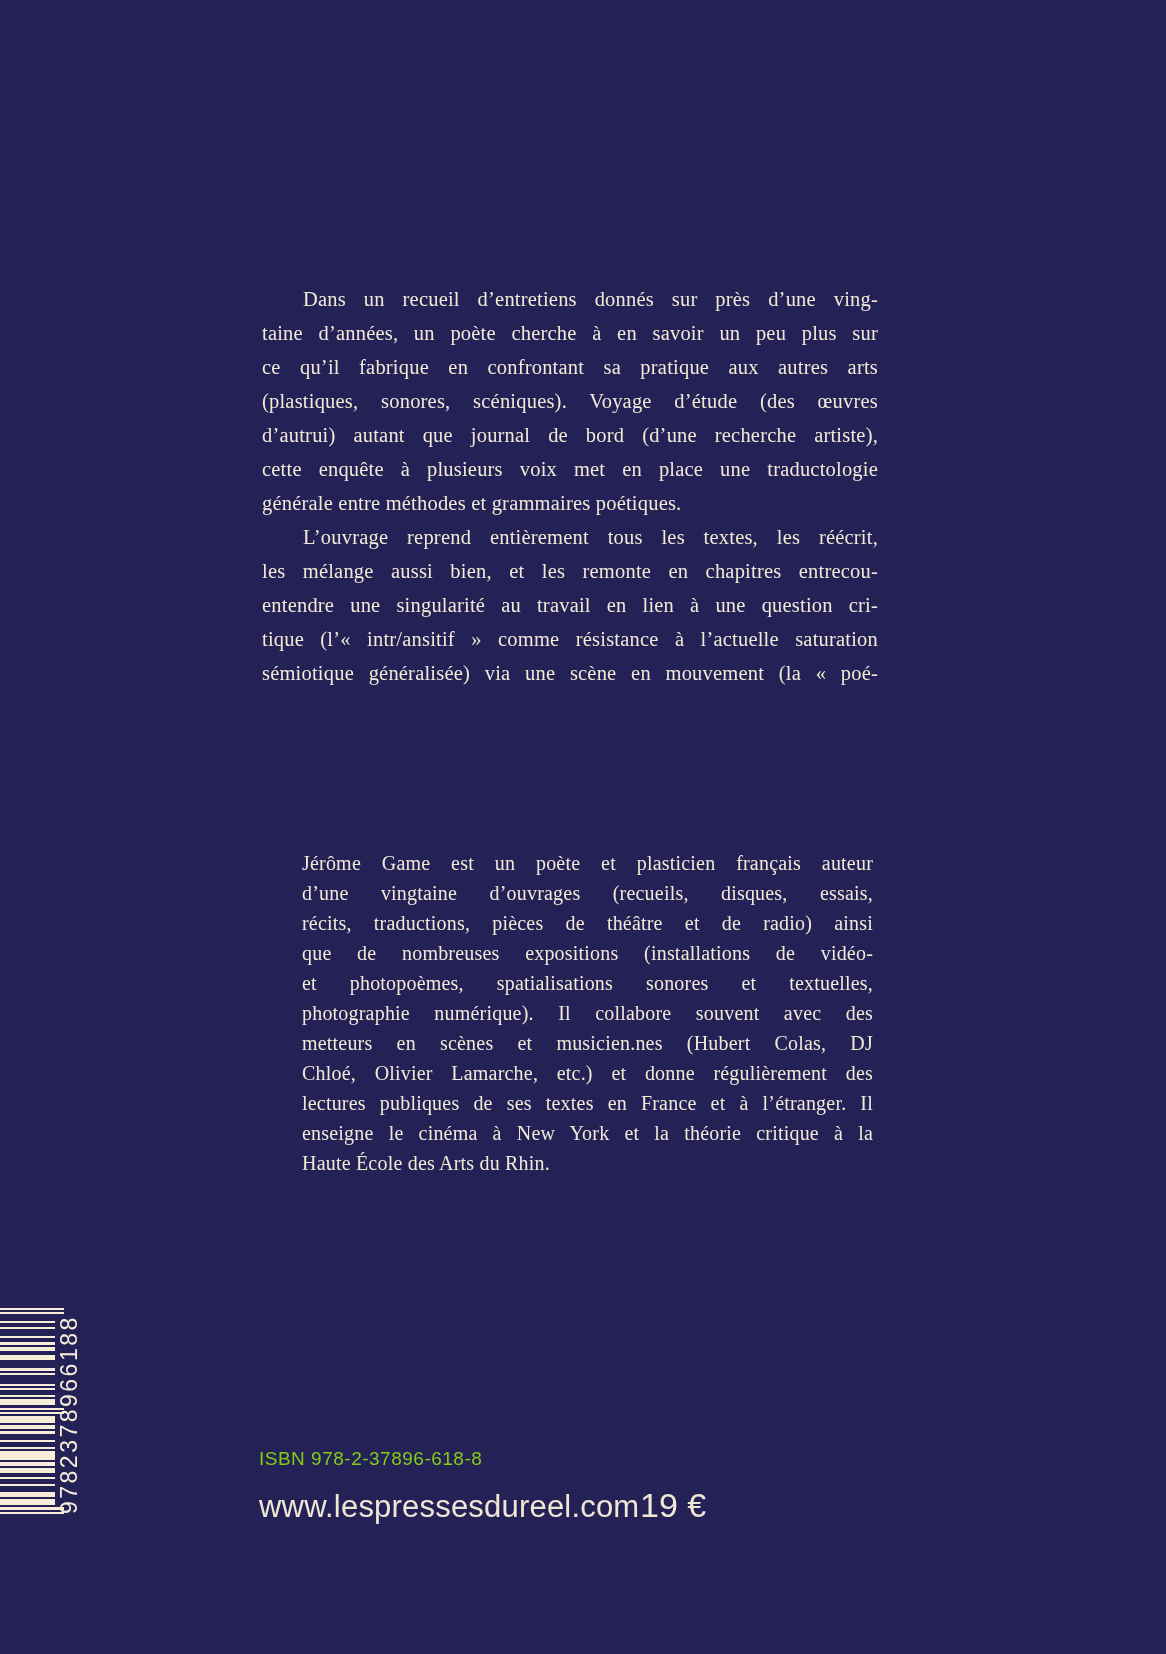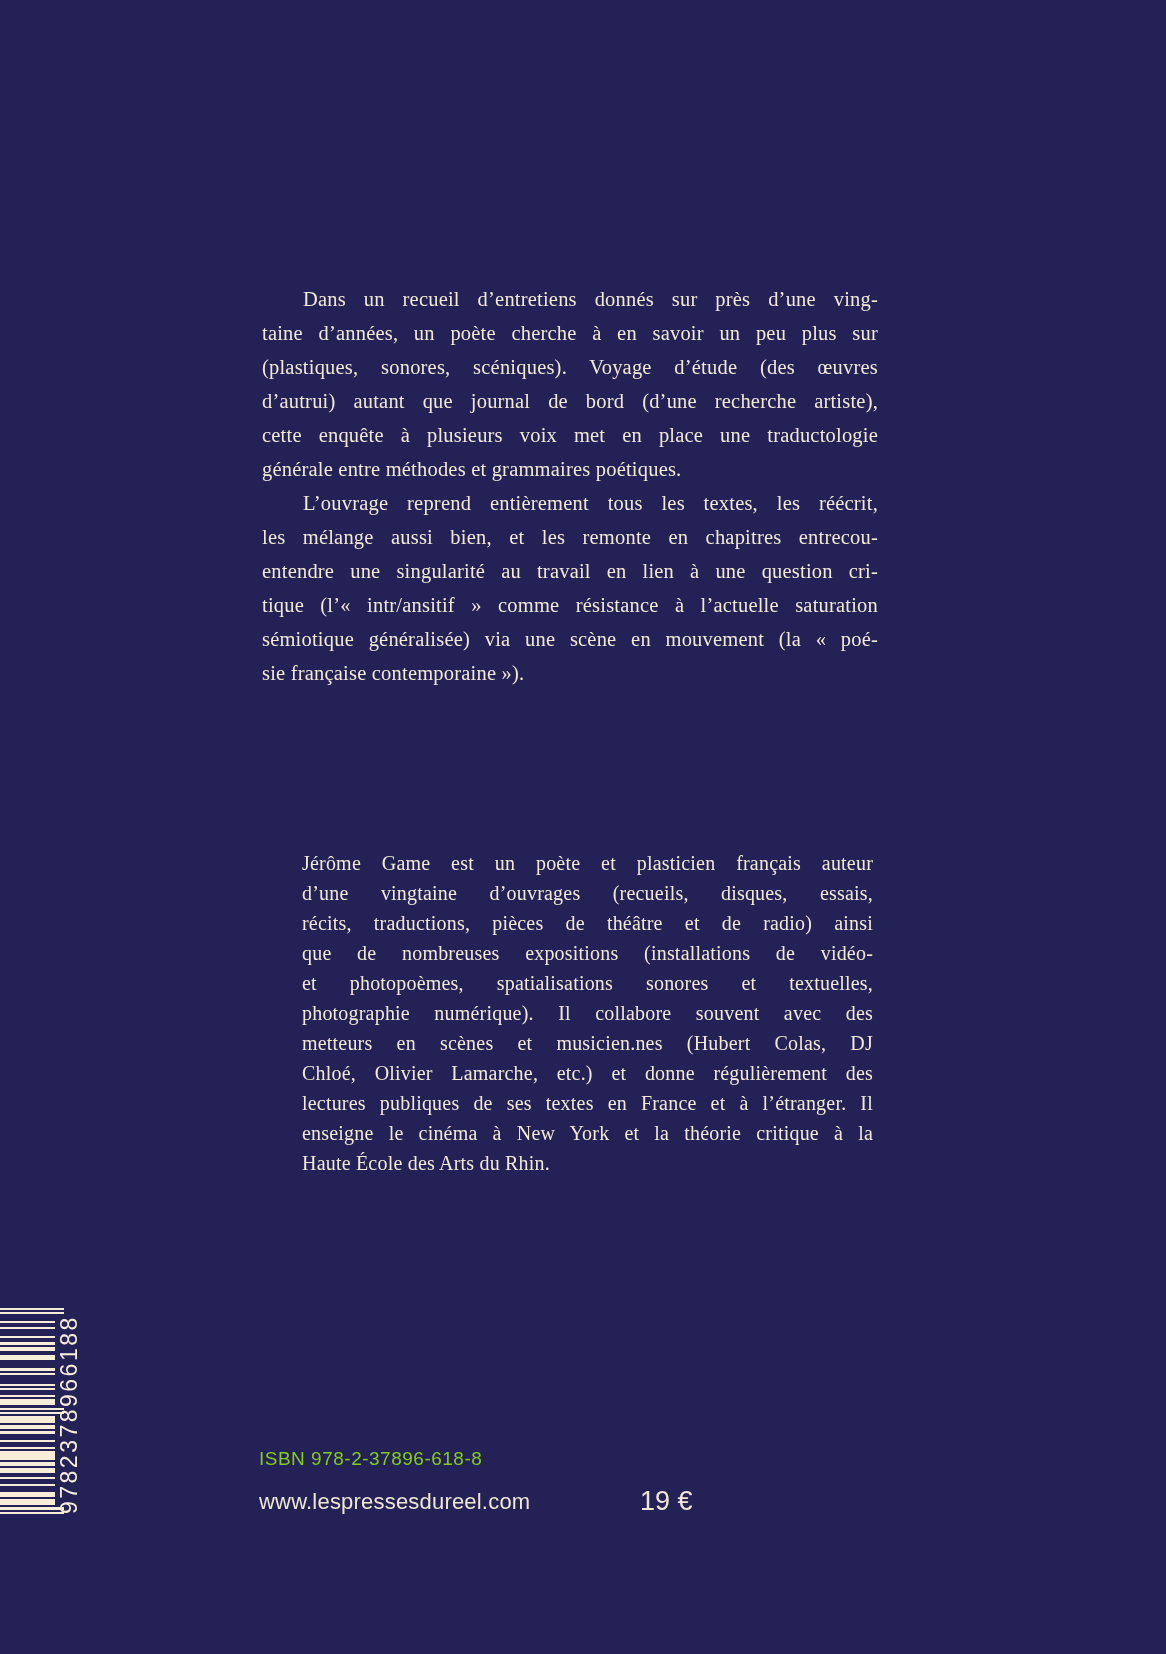--- a/index.html
+++ b/index.html
@@ -49,47 +49,47 @@
 
   
   .isbn {
     position:absolute; left:259px; top:1448px;
     font-family:"Liberation Sans", sans-serif;
     font-size:19px; letter-spacing:0.5px; color:#84cc16;
   }
   .website {
     position:absolute; left:259px; top:1489px;
     font-family:"Liberation Sans", sans-serif;
-    font-size:22px; letter-spacing:0.2px; color:#efe6d4;
+    font-size:31px; letter-spacing:0.2px; color:#efe6d4;
     text-decoration:none; cursor:pointer;
   }
   .price {
     position:absolute; left:640px; top:1486px;
     font-family:"Liberation Sans", sans-serif;
-    font-size:27px; color:#efe6d4;
+    font-size:34px; color:#efe6d4;
   }
 </style>
 </head>
 <body>
 
 <div class="cover">
 
   <section class="blurb">
       <div class="line indent">Dans un recueil d’entretiens donnés sur près d’une ving-</div>
       <div class="line">taine d’années, un poète cherche à en savoir un peu plus sur</div>
+      <div class="line">ce qu’il fabrique en confrontant sa pratique aux autres arts</div>
       <div class="line">(plastiques, sonores, scéniques). Voyage d’étude (des œuvres</div>
       <div class="line">d’autrui) autant que journal de bord (d’une recherche artiste),</div>
       <div class="line">cette enquête à plusieurs voix met en place une traductologie</div>
       <div class="line last">générale entre méthodes et grammaires poétiques.</div>
       <div class="line indent">L’ouvrage reprend entièrement tous les textes, les réécrit,</div>
       <div class="line">les mélange aussi bien, et les remonte en chapitres entrecou-</div>
       <div class="line">entendre une singularité au travail en lien à une question cri-</div>
       <div class="line">tique (l’« intr/ansitif » comme résistance à l’actuelle saturation</div>
       <div class="line">sémiotique généralisée) via une scène en mouvement (la « poé-</div>
-      <div class="line last">sie française contemporaine »).</div>
     </section>
 
   <section class="bio">
       <div class="line">Jérôme Game est un poète et plasticien français auteur</div>
       <div class="line">d’une vingtaine d’ouvrages (recueils, disques, essais,</div>
       <div class="line">récits, traductions, pièces de théâtre et de radio) ainsi</div>
       <div class="line">que de nombreuses expositions (installations de vidéo-</div>
       <div class="line">et photopoèmes, spatialisations sonores et textuelles,</div>
       <div class="line">photographie numérique). Il collabore souvent avec des</div>
       <div class="line">metteurs en scènes et musicien.nes (Hubert Colas, DJ</div>

